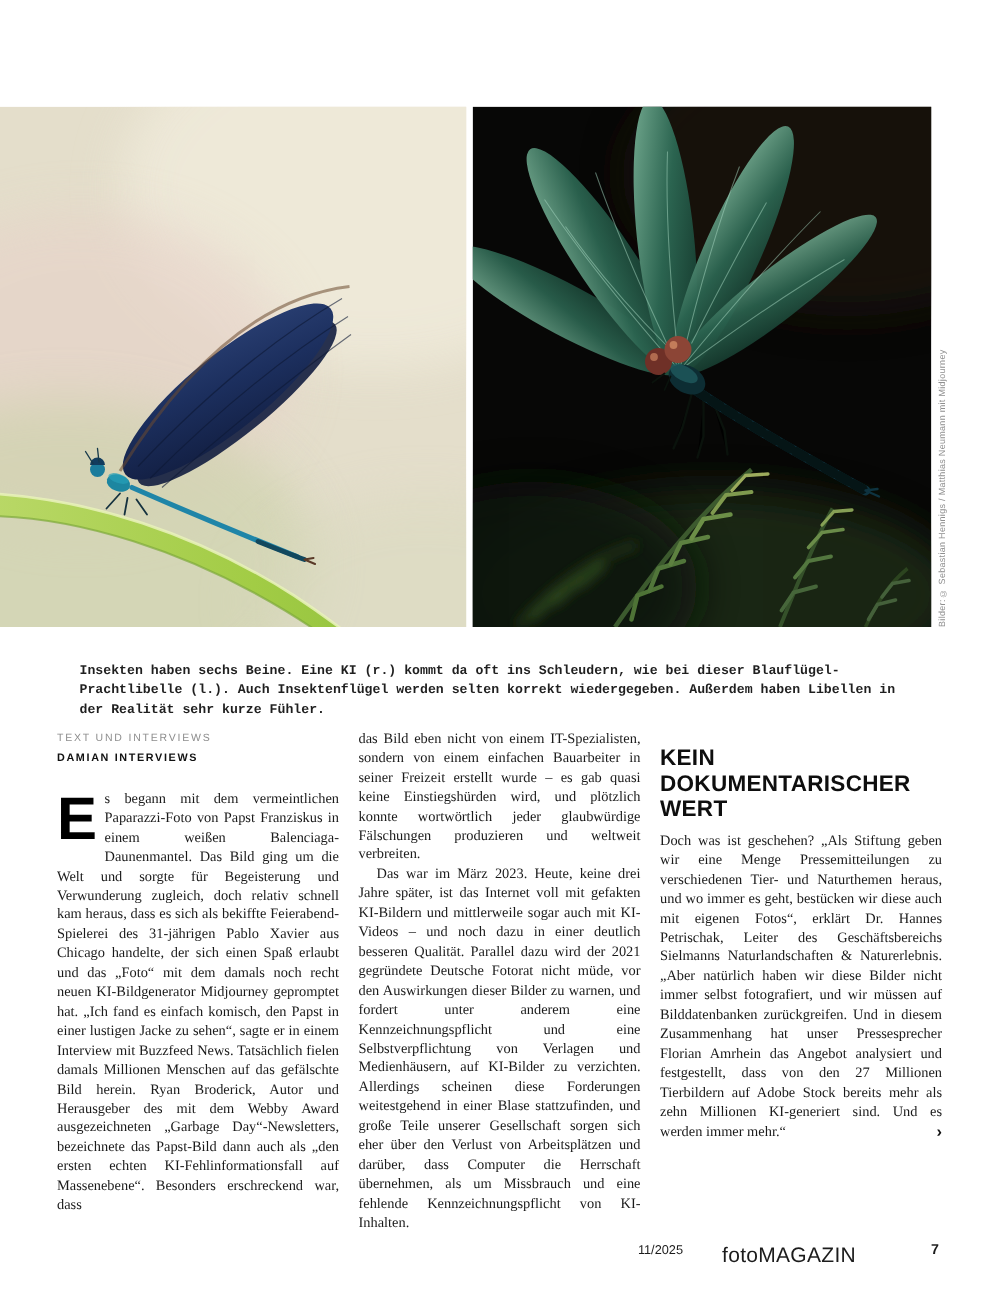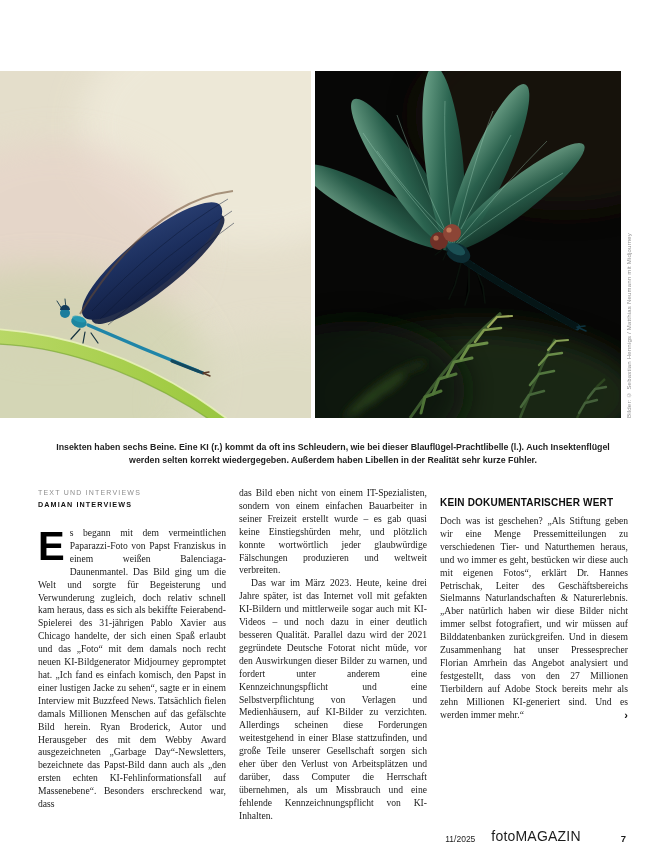--- a/index.html
+++ b/index.html
@@ -16,22 +16,22 @@
     position:absolute;left:621px;top:71px;width:15px;height:347px;
     display:flex;flex-direction:column;justify-content:flex-end;align-items:center;
   }
   .credit-rail span{
     writing-mode:vertical-rl;transform:rotate(180deg);white-space:nowrap;
     font-family:"Liberation Sans",sans-serif;font-size:6px;color:#8f8f8f;
     letter-spacing:.2px;padding-bottom:2px;
   }
   
   .caption{
-    position:absolute;top:432px;left:53px;width:560px;text-align:center;
-    font-family:Liberation Sans, sans-serif;font-weight:bold;font-size:8.8px;
+    position:absolute;top:432px;left:53px;width:560px;text-align:left;
+    font-family:Liberation Mono, monospace;font-weight:bold;font-size:8.8px;
     line-height:13px;color:#1f1f1f;
   }
   
   .columns{
     position:absolute;top:487px;left:38px;width:590px;
     display:flex;gap:13px;
   }
   .col{width:188px;}
   .kicker{
     font-family:"Liberation Sans",sans-serif;font-size:7px;letter-spacing:1.2px;
@@ -44,30 +44,30 @@
   .col p{
     margin:0;font-size:9.6px;line-height:12.9px;text-align:justify;
     hyphens:auto;-webkit-hyphens:auto;
   }
   .col p.indent{text-indent:12px;}
   .dropcap{
     float:left;font-family:"Liberation Sans",sans-serif;font-weight:bold;
     font-size:40px;line-height:32px;color:#000;padding:3px 5px 0 0;height:36px;
   }
   .subhead{
-    font-family:"Liberation Sans",sans-serif;font-weight:bold;font-size:10px;
+    font-family:"Liberation Sans",sans-serif;font-weight:bold;font-size:15px;
     letter-spacing:.2px;color:#0e0e0e;margin:10px 0 7px 0;
   }
   .continue-arrow{
     float:right;font-family:"Liberation Sans",sans-serif;font-weight:bold;
     font-size:11px;line-height:12px;color:#111;
   }
   
   .footer{
-    position:absolute;top:828px;right:40px;display:flex;align-items:flex-end;gap:16px;
+    position:absolute;top:828px;right:40px;display:flex;align-items:flex-start;gap:26px;
     font-family:"Liberation Sans",sans-serif;color:#1c1c1c;
   }
   .footer .issue{font-size:8.5px;}
   .footer .magazine{font-size:14px;letter-spacing:.2px;}
   .footer .pagenum{font-size:9.5px;font-weight:bold;margin-left:24px;}
 </style>
 </head>
 <body>
 
 <div class="page">
@@ -243,21 +243,21 @@
 
   <p class="caption">Insekten haben sechs Beine. Eine KI (r.) kommt da oft ins Schleudern, wie bei dieser Blauflügel-Prachtlibelle (l.). Auch Insektenflügel werden selten korrekt wiedergegeben. Außerdem haben Libellen in der Realität sehr kurze Fühler.</p>
 
   <div class="columns">
     <div class="col">
       <div class="kicker">TEXT UND INTERVIEWS</div>
       <div class="author">DAMIAN INTERVIEWS</div>
       <p><span class="dropcap">E</span><span>s begann mit dem vermeintlichen Paparazzi-Foto von Papst Franziskus in einem weißen Balenciaga-Daunenmantel. Das Bild ging um die Welt und sorgte für Begeisterung und Verwunderung zugleich, doch relativ schnell kam heraus, dass es sich als bekiffte Feierabend-Spielerei des 31-jährigen Pablo Xavier aus Chicago handelte, der sich einen Spaß erlaubt und das „Foto“ mit dem damals noch recht neuen KI-Bildgenerator Midjourney gepromptet hat. „Ich fand es einfach komisch, den Papst in einer lustigen Jacke zu sehen“, sagte er in einem Interview mit Buzzfeed News. Tatsächlich fielen damals Millionen Menschen auf das gefälschte Bild herein. Ryan Broderick, Autor und Herausgeber des mit dem Webby Award ausgezeichneten „Garbage Day“-Newsletters, bezeichnete das Papst-Bild dann auch als „den ersten echten KI-Fehlinformationsfall auf Massenebene“. Besonders erschreckend war, dass</span></p>
     </div>
     <div class="col">
-      <p>das Bild eben nicht von einem IT-Spezialisten, sondern von einem einfachen Bauarbeiter in seiner Freizeit erstellt wurde – es gab quasi keine Einstiegshürden mehr, und plötzlich konnte wortwörtlich jeder glaubwürdige Fälschungen produzieren und weltweit verbreiten.</p>
+      <p>das Bild eben nicht von einem IT-Spezialisten, sondern von einem einfachen Bauarbeiter in seiner Freizeit erstellt wurde – es gab quasi keine Einstiegshürden wird, und plötzlich konnte wortwörtlich jeder glaubwürdige Fälschungen produzieren und weltweit verbreiten.</p>
       <p class="indent">Das war im März 2023. Heute, keine drei Jahre später, ist das Internet voll mit gefakten KI-Bildern und mittlerweile sogar auch mit KI-Videos – und noch dazu in einer deutlich besseren Qualität. Parallel dazu wird der 2021 gegründete Deutsche Fotorat nicht müde, vor den Auswirkungen dieser Bilder zu warnen, und fordert unter anderem eine Kennzeichnungspflicht und eine Selbstverpflichtung von Verlagen und Medienhäusern, auf KI-Bilder zu verzichten. Allerdings scheinen diese Forderungen weitestgehend in einer Blase stattzufinden, und große Teile unserer Gesellschaft sorgen sich eher über den Verlust von Arbeitsplätzen und darüber, dass Computer die Herrschaft übernehmen, als um Missbrauch und eine fehlende Kennzeichnungspflicht von KI-Inhalten.</p>
     </div>
     <div class="col">
       <div class="subhead">KEIN DOKUMENTARISCHER WERT</div>
       <p><span>Doch was ist geschehen? „Als Stiftung geben wir eine Menge Pressemitteilungen zu verschiedenen Tier- und Naturthemen heraus, und wo immer es geht, bestücken wir diese auch mit eigenen Fotos“, erklärt Dr. Hannes Petrischak, Leiter des Geschäftsbereichs Sielmanns Naturlandschaften &amp; Naturerlebnis. „Aber natürlich haben wir diese Bilder nicht immer selbst fotografiert, und wir müssen auf Bilddatenbanken zurückgreifen. Und in diesem Zusammenhang hat unser Pressesprecher Florian Amrhein das Angebot analysiert und festgestellt, dass von den 27 Millionen Tierbildern auf Adobe Stock bereits mehr als zehn Millionen KI-generiert sind. Und es werden immer mehr.“</span><span class="continue-arrow">›</span></p>
     </div>
   </div>
 
   <div class="footer">
     <span class="issue">11/2025</span>

